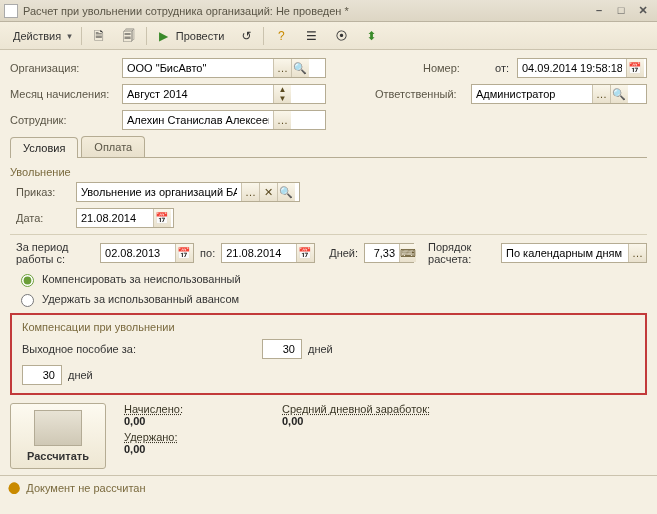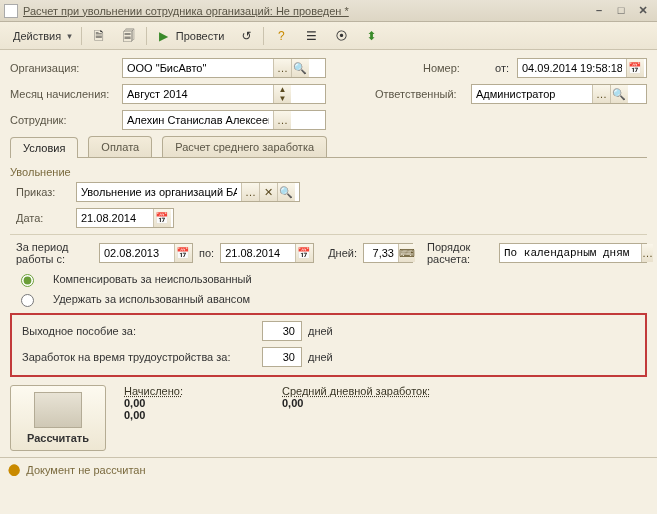--- a/index.html
+++ b/index.html
@@ -19,21 +19,21 @@
     height: 22px;
     display: flex;
     align-items: center;
     padding: 0 4px;
   }
   .title-icon {
     width: 14px; height: 14px;
     border: 1px solid #aaa; background: #fff;
     margin-right: 5px;
   }
-  .title-text { flex: 1; color: #5a5546; text-decoration: underline; }
+  .title-text { flex: 1; color: #5a5546; }
   .win-btns { display: flex; gap: 6px; margin-right:2px; }
   .win-btn { width:16px; text-align:center; font-weight:bold; color:#555; cursor:pointer; }
   .toolbar {
     background: linear-gradient(#f5efe0,#ece5d3);
     border-bottom: 1px solid #cbc3ae;
     height: 28px;
     display:flex; align-items:center;
     padding: 0 6px; 
   }
   .tb-btn {
@@ -73,21 +73,21 @@
   .input-combo .btn {
     width:18px; height:18px;
     border-left:1px solid #cbc3ae;
     display:flex; align-items:center; justify-content:center;
     background: linear-gradient(#faf6ea,#e9e1cd);
     cursor:pointer;
     font-size:11px;
     color:#5a4a20;
   }
   .tabs {
-    display:flex; gap:10px;
+    display:flex; gap:3px;
     border-bottom:1px solid #b5ac93;
     margin-top:6px;
   }
   .tab {
     padding: 4px 12px;
     border:1px solid #b5ac93;
     border-bottom:none;
     border-radius:4px 4px 0 0;
     background: linear-gradient(#f3ecda,#e8e0cc);
     cursor:pointer;
@@ -102,21 +102,21 @@
   }
   .group-title {
     color:#7a6a3e;
     margin:8px 0 4px 0;
   }
   .subsection {
     border-top: 1px solid #d6cfb9;
     padding-top:6px;
     margin-top:4px;
   }
-  .radio-row { display:flex; align-items:center; gap:16px; margin-bottom:4px; margin-left:0; }
+  .radio-row { display:flex; align-items:center; gap:5px; margin-bottom:4px; margin-left:0; }
   .radio-row input { accent-color:#6b9e38; }
   .highlight-box {
     border:2px solid #c23a3a;
     padding:6px 10px 8px 10px;
     margin-top:6px;
   }
   .summary-row { display:flex; gap:18px; margin-top:8px; align-items:flex-start; }
   .calc-btn {
     border:1px solid #b5ac93;
     background: linear-gradient(#fdfaf0,#eee7d3);
@@ -230,21 +230,20 @@
     <div class="label">Сотрудник:</div>
     <div class="input-combo" style="width:204px">
       <input readonly="" value="Алехин Станислав Алексеевич" style="">
       <div class="btn">…</div>
     </div>
   </div>
 
   <div class="tabs">
     <div class="tab active">Условия</div>
     <div class="tab">Оплата</div>
-    <div class="tab">Расчет среднего заработка</div>
   </div>
 
   <div class="group-title">Увольнение</div>
   <div class="row" style="padding-left:6px">
     <div class="label" style="width:60px">Приказ:</div>
     <div class="input-combo" style="width:224px">
       <input style="width: 164px;" readonly="" value="Увольнение из организаций БА0">
       <div class="btn">…</div>
       <div class="btn">✕</div>
       <div class="btn">🔍</div>
@@ -270,59 +269,60 @@
         <input style="width: 74px;" readonly="" value="21.08.2014">
         <div class="btn">📅</div>
       </div>
       <div style="margin:0 6px 0 14px">Дней:</div>
       <div class="input-combo" style="width:50px">
         <input style="width: 34px; text-align: right;" value="7,33">
         <div class="btn">⌨</div>
       </div>
       <div style="margin:0 6px 0 14px">Порядок расчета:</div>
       <div class="input-combo" style="width:148px">
-        <input style="width: 141px; font-family: Liberation Mono, monospace;" readonly="" value="По календарным дням">
+        <input style="width: 126px;" readonly="" value="По календарным дням">
         <div class="btn">…</div>
       </div>
     </div>
     <div class="radio-row" style="padding-left:6px">
       <input type="radio" name="vac" checked="" style="">
       <span>Компенсировать за неиспользованный</span>
     </div>
     <div class="radio-row" style="padding-left:6px">
       <input type="radio" name="vac" style="">
       <span>Удержать за использованный авансом</span>
     </div>
   </div>
 
   <div class="highlight-box">
+    <div class="group-title" style="margin:0 0 6px 0">Компенсации при увольнении</div>
     <div class="row">
       <div style="width:240px">Выходное пособие за:</div>
       <div class="input-combo" style="width:40px">
         <input style="width: 36px; text-align: right;" value="30">
       </div>
       <div style="margin-left:6px">дней</div>
     </div>
     <div class="row" style="margin-bottom:0">
-      <div style="width:240px">Заработок на время трудоустройства за:</div>
       <div class="input-combo" style="width:40px">
         <input style="width: 36px; text-align: right;" value="30">
       </div>
       <div style="margin-left:6px">дней</div>
     </div>
   </div>
 
   <div class="summary-row">
     <div class="calc-btn">
       <div class="big-icon"></div>
       <div style="font-weight:bold">Рассчитать</div>
     </div>
     <div class="sum-block" style="width:140px">
       <div class="sum-lbl">Начислено:</div>
       <div style="font-weight:bold">0,00</div>
+      <div class="sum-lbl" style="margin-top:4px">Удержано:</div>
       <div style="font-weight:bold">0,00</div>
     </div>
     <div class="sum-block">
       <div class="sum-lbl">Средний дневной заработок:</div>
       <div style="font-weight:bold">0,00</div>
     </div>
   </div>
 
 </div>
 

